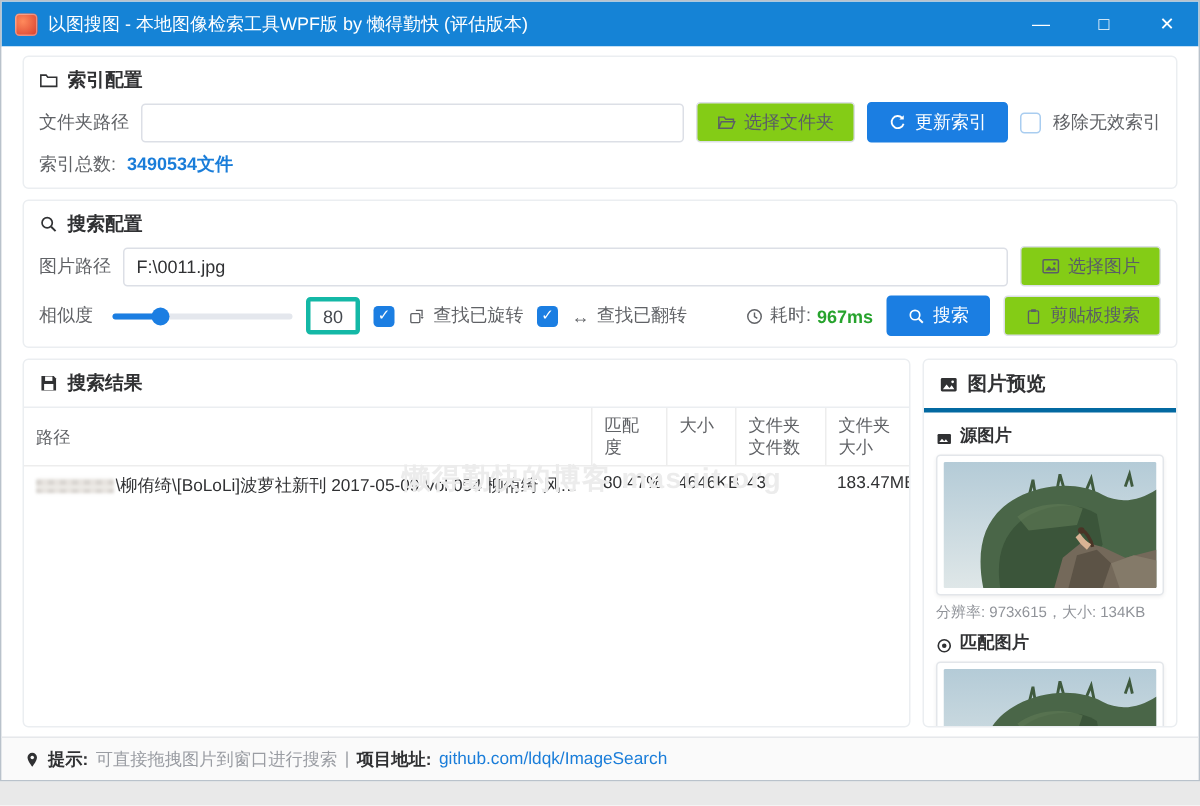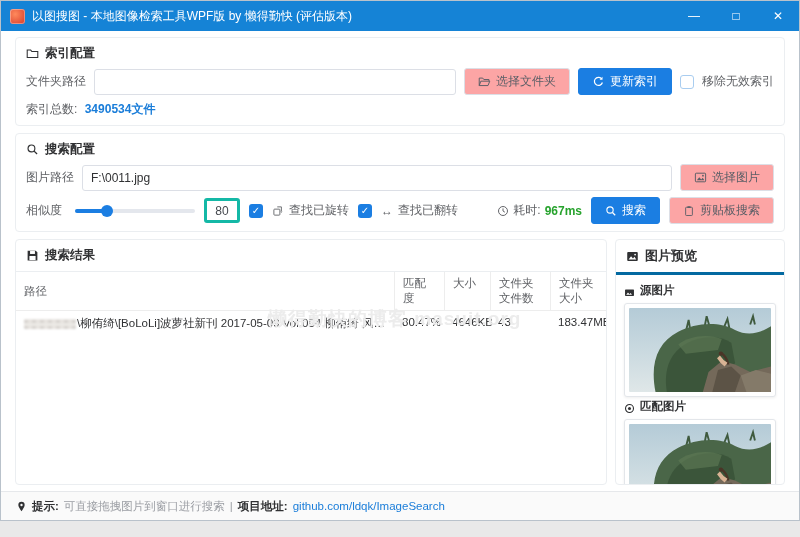--- a/index.html
+++ b/index.html
@@ -15,21 +15,21 @@
 
   
   .content { flex:1; min-height:0; padding:6px 14px; display:flex; flex-direction:column; gap:7px; background:#fff; }
   .card { border:1px solid #ebeef1; border-radius:4px; padding:5px 10px 7px; }
   .card-header { display:flex; align-items:center; gap:6px; font-size:12.5px; font-weight:bold; color:#303133; padding:2px 0 6px; }
   .card-header svg { flex:0 0 auto; }
 
   .form-row { display:flex; align-items:center; gap:8px; }
   .lbl { font-size:12px; color:#606266; white-space:nowrap; }
   .txt-input { flex:1; height:26px; border:1px solid #dcdfe6; border-radius:3px; padding:0 8px; font-size:12px; color:#303133; outline:none; font-family:"Liberation Sans",sans-serif; }
-  .btn { height:27px; padding:0 13px; border:1px solid #dcdfe6; border-radius:3px; background:#fca5a5; color:#5a5e66; font-size:12px; display:inline-flex; align-items:center; gap:5px; white-space:nowrap; cursor:default; }
+  .btn { height:27px; padding:0 13px; border:1px solid #dcdfe6; border-radius:3px; background:#84cc16; color:#5a5e66; font-size:12px; display:inline-flex; align-items:center; gap:5px; white-space:nowrap; cursor:default; }
   .btn.primary { background:#1b7ee2; border-color:#1b7ee2; color:#fff; }
   .checkbox { width:14px; height:14px; border-radius:3px; flex:0 0 14px; position:relative; }
   .checkbox.unchecked { border:1px solid #a9cdf0; background:#fff; }
   .checkbox.checked { background:#1b7ee2; }
   .checkbox.checked::after { content:"✓"; position:absolute; left:0; top:0; width:14px; height:14px; color:#fff; font-size:10px; line-height:14px; text-align:center; }
 
   .total-row { margin-top:6px; font-size:12px; }
   .total-row .val { color:#1a7dd9; font-weight:bold; margin-left:4px;text-align:right; }
 
   .sim-row { display:flex; align-items:center; justify-content:space-between; margin-top:6px; }
@@ -257,20 +257,21 @@
               <path d="M40,92 C36,66 44,48 62,38 C78,30 96,30 108,38 L112,60 L100,92 Z" fill="#3b553a"></path>
               <path d="M52,40 C64,30 84,28 98,34 L94,46 L60,50 Z" fill="#5d7a55" opacity="0.65"></path>
               <path d="M78,92 L84,70 L98,58 L112,62 L128,70 L150,64 L150,92 Z" fill="#74695a"></path>
               <path d="M88,92 L94,68 L108,64 L118,74 L112,92 Z" fill="#5c5346"></path>
               <path d="M118,74 L134,68 L150,72 L150,92 L124,92 Z" fill="#847a69"></path>
               <circle cx="97" cy="50" r="2.3" fill="#4a3527"></circle>
               <path d="M97,49 q6,4 8,13" stroke="#4a3527" stroke-width="2.4" fill="none"></path>
               <path d="M96,52 q4,6 8,8 l-3,4 q-5,-4 -8,-9 z" fill="#d9b394"></path>
             </svg>
           </div>
+          <div class="thumb-info">分辨率: 973x615，大小: 134KB</div>
           <div class="sub-lbl">
             <svg width="11" height="11" viewBox="0 0 16 16">
                 <circle cx="8" cy="8" r="5.8" fill="none" stroke="#303133" stroke-width="1.6"></circle>
                 <circle cx="8" cy="8" r="2.2" fill="#303133"></circle>
               </svg>
             <span>匹配图片</span>
           </div>
           <div class="thumb-card">
             <svg viewBox="0 0 150 92" preserveAspectRatio="none">
               <defs>

